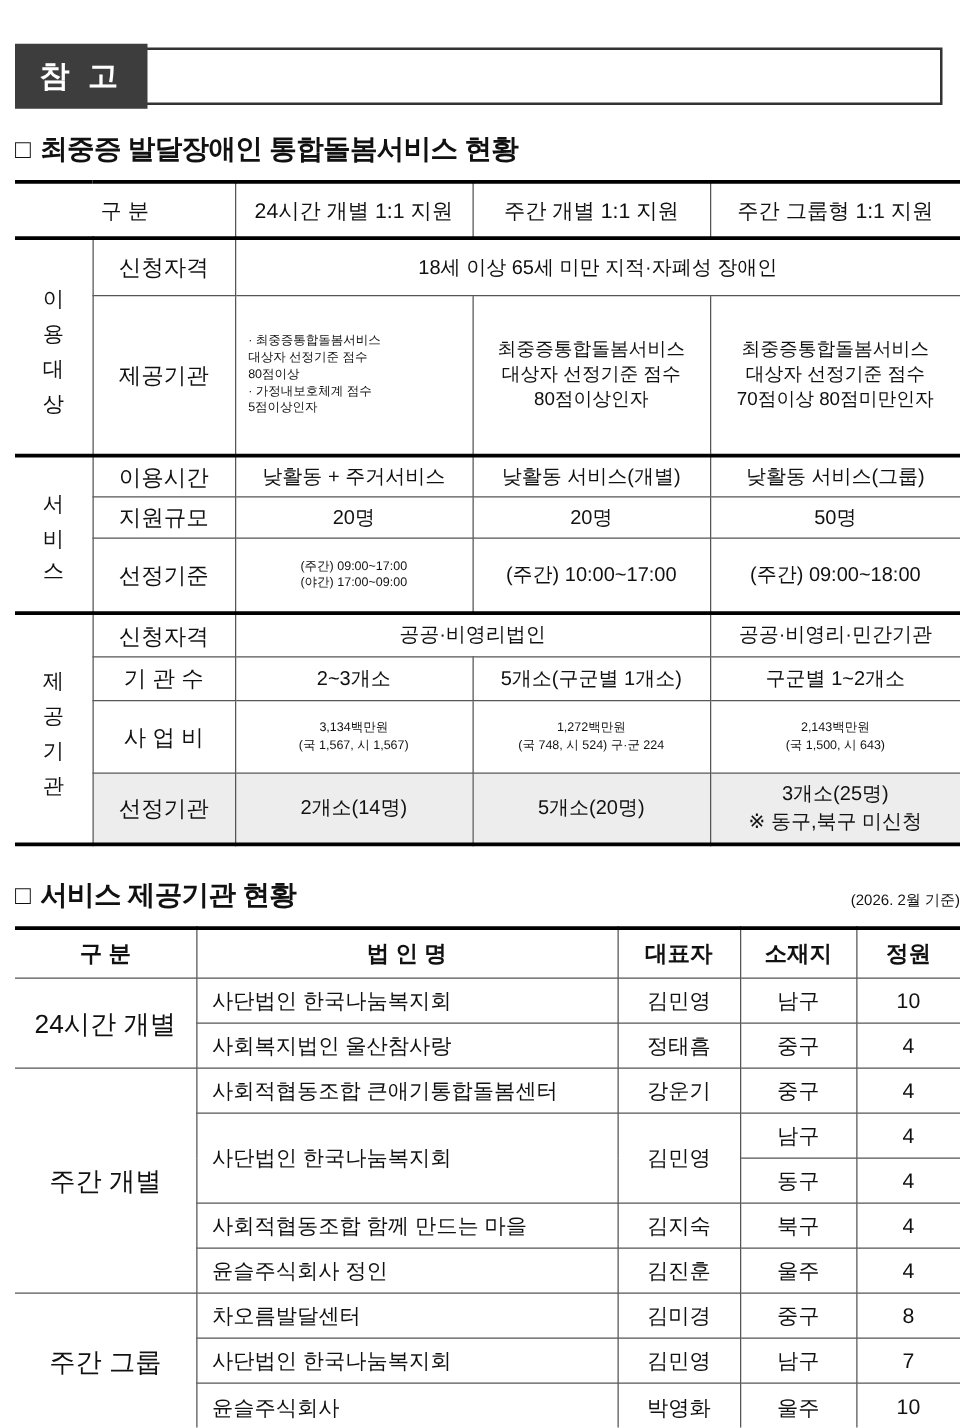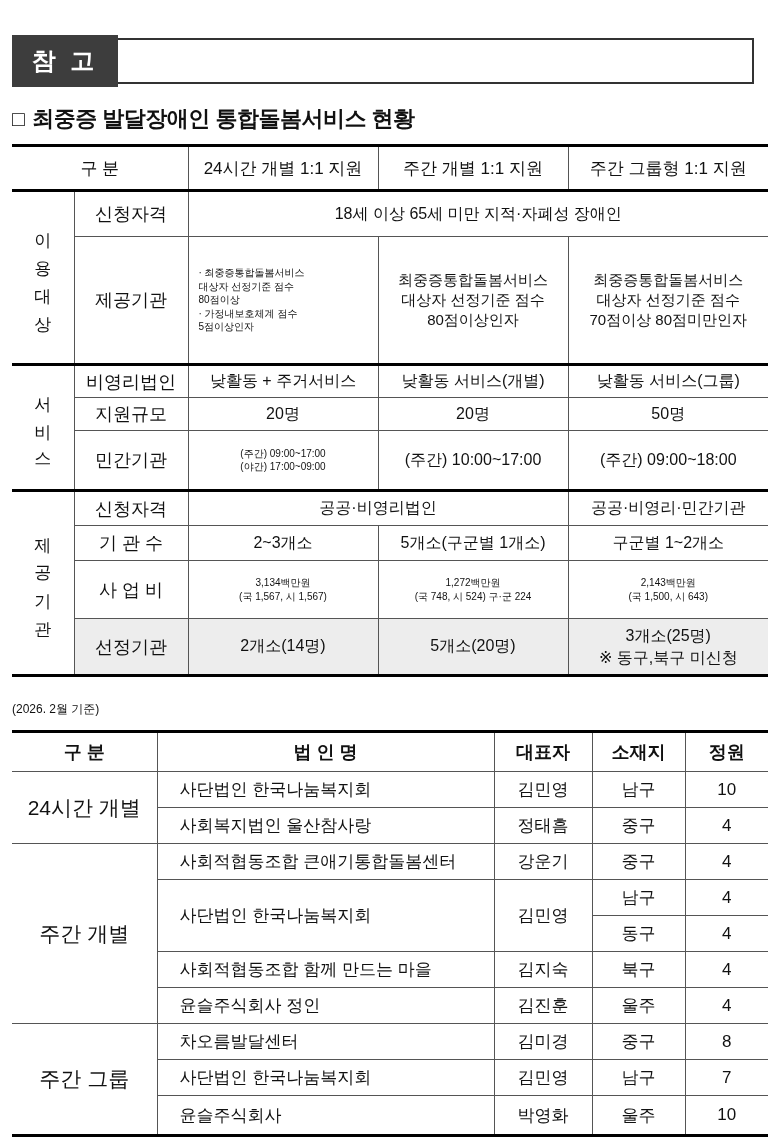--- a/index.html
+++ b/index.html
@@ -57,21 +57,21 @@
   .t1 .label { font-size:18px; }
   .t1 .crit-left { text-align:left; padding-left:10px; font-size:10px; }
   .t1 .crit { font-size:15px; }
   .t1 .sub { font-size:10px; }
   .t1 .shade td { background:#ededed; }
 
   
   .t2 { width:756px; border-top:3px solid #000; border-bottom:3px solid #000; }
   .t2 th { font-size:18px; font-weight:700; }
   .t2 td { font-size:17px; }
-  .t2 .name { text-align:left; padding-left:22px; }
+  .t2 .name { text-align:left; padding-left:12px; }
   .t2 .group { font-size:21px; }
 </style>
 </head>
 <body>
 
 <div class="page">
 
   <div class="titlebar">
     <div class="badge">참 고</div>
   </div>
@@ -115,33 +115,33 @@
 대상자 선정기준 점수
 80점이상인자</td>
       <td class="ml crit edge-r">최중증통합돌봄서비스
 대상자 선정기준 점수
 70점이상 80점미만인자</td>
     </tr>
     <tr style="height:33px">
       <td rowspan="3" class="edge-l">
         <span class="vlabel-wrap">서비스</span>
       </td>
-      <td class="label">비영리법인</td>
+      <td class="label">이용시간</td>
       <td>낮활동 + 주거서비스</td>
       <td>낮활동 서비스(개별)</td>
       <td class="edge-r">낮활동 서비스(그룹)</td>
     </tr>
     <tr style="height:33px">
       <td class="label">지원규모</td>
       <td>20명</td>
       <td>20명</td>
       <td class="edge-r">50명</td>
     </tr>
     <tr class="thick-b" style="height:60px">
-      <td class="label">민간기관</td>
+      <td class="label">선정기준</td>
       <td class="ml sub">(주간) 09:00~17:00
 (야간) 17:00~09:00</td>
       <td>(주간) 10:00~17:00</td>
       <td class="edge-r">(주간) 09:00~18:00</td>
     </tr>
     <tr style="height:35px">
       <td rowspan="4" class="edge-l">
         <span class="vlabel-wrap">제공기관</span>
       </td>
       <td class="label">신청자격</td>
@@ -167,20 +167,23 @@
       <td class="label">선정기관</td>
       <td>2개소(14명)</td>
       <td>5개소(20명)</td>
       <td class="ml edge-r">3개소(25명)
 ※ 동구,북구 미신청</td>
     </tr>
   </tbody>
     </table>
 
   <div class="secheading" style="margin-top:24px;">
+    <div class="left">
+      <span class="marker">□</span><span>서비스 제공기관 현황</span>
+    </div>
     <div class="datenote">(2026. 2월 기준)</div>
   </div>
 
   <table class="t2">
     <colgroup>
       <col style="width:145px">
         <col style="width:337px">
       <col style="width:98px">
         <col style="width:93px">
         <col style="width:83px">

